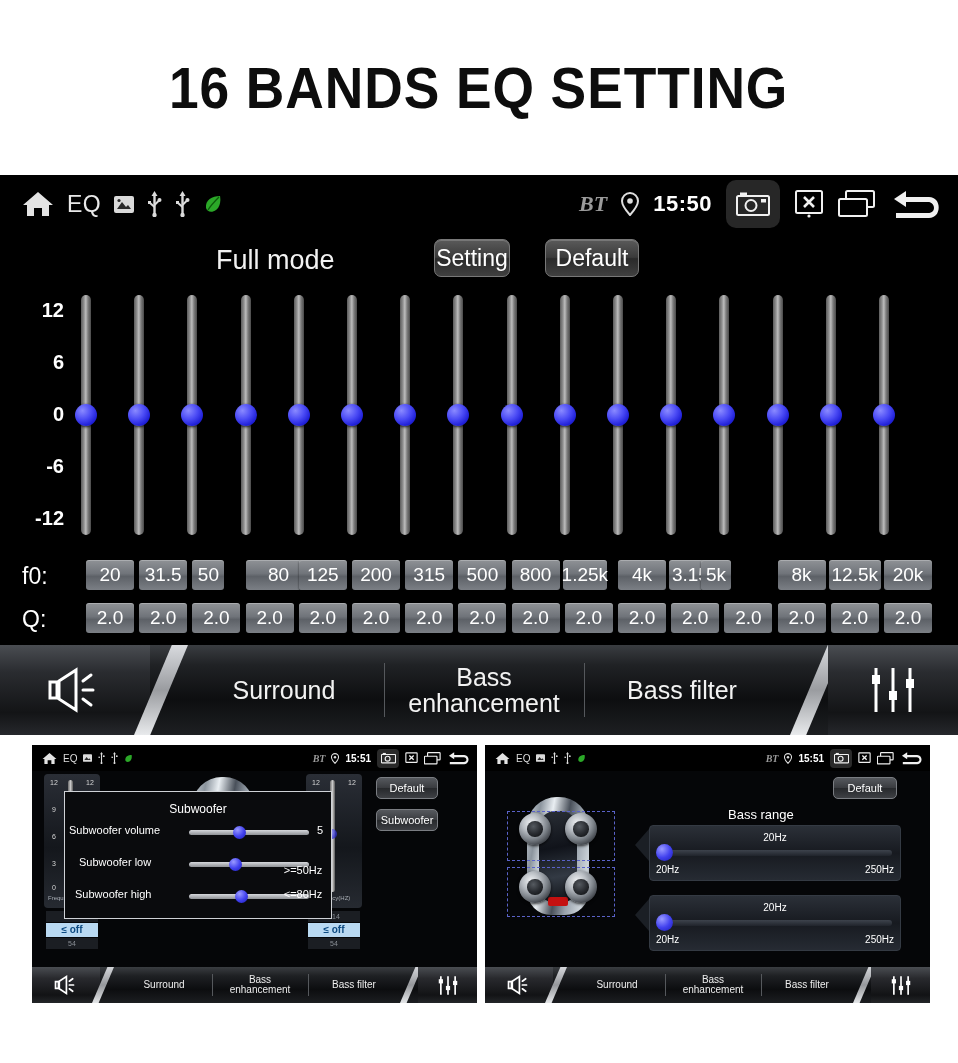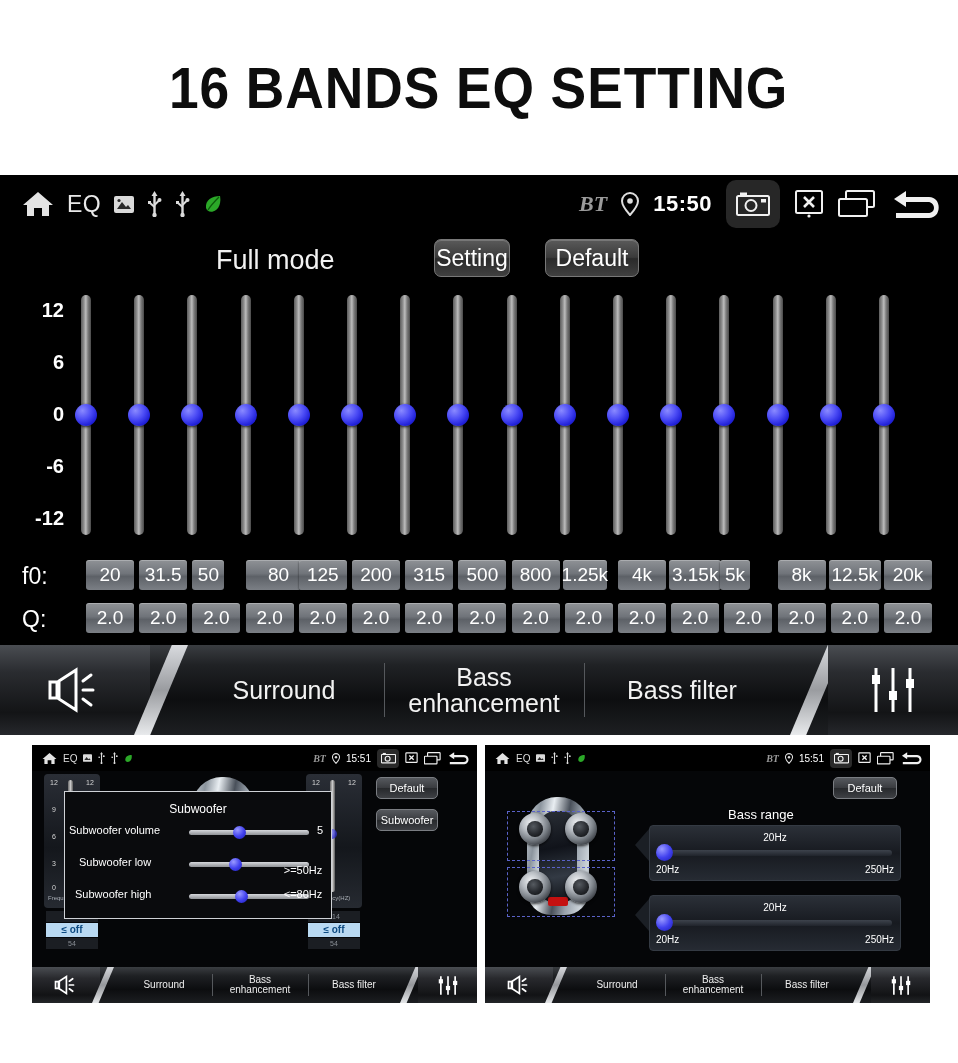--- a/index.html
+++ b/index.html
@@ -147,21 +147,21 @@
     overflow: hidden;
   }
   #sub-left { left: 32px; top: 745px; }
   #sub-right { left: 485px; top: 745px; }
 
   .sub-sb { position: absolute; left:0; top:0; width:445px; height:26px; background:#000;
             display:flex; align-items:center; }
   .sub-sb-left { display:flex; align-items:center; gap:6px; padding-left:10px; }
   .sub-sb-right { position:absolute; right:6px; top:0; height:26px; display:flex; align-items:center; gap:6px; }
   .sub-eq { color:#ddd; font-size:10px; }
-  .sub-clock { color:#fff; font-size:10px; font-weight:normal; }
+  .sub-clock { color:#fff; font-size:10px; font-weight:bold; }
   .sub-bt { color:#9a9a9a; font-family:"Liberation Serif",serif; font-style:italic; font-size:10px; font-weight:bold; }
   .sub-cam { width:22px; height:19px; border-radius:4px; background:#2a2a2a; display:flex; align-items:center; justify-content:center; }
 
   .sub-body { position:absolute; left:0; top:26px; width:445px; height:196px; background:#050608; }
   .sub-tabbar {
     position:absolute; left:0; bottom:0; width:445px; height:36px;
     background: linear-gradient(180deg,#3a3d41 0%,#1e2023 25%,#0c0d0f 62%,#1c1e21 100%);
     overflow:hidden;
   }
   .sub-tab { position:absolute; top:0; height:36px; display:flex; align-items:center;
@@ -430,21 +430,21 @@
           <div class="cell" style="left: 112.4px; width: 32px;">50</div>
           <div class="cell" style="left: 165.6px; width: 66px;">80</div>
           <div class="cell" style="left: 218.8px; width: 48px;">125</div>
           <div class="cell" style="left: 272px; width: 48px;">200</div>
           <div class="cell" style="left: 325.2px; width: 48px;">315</div>
           <div class="cell" style="left: 378.4px; width: 48px;">500</div>
           <div class="cell" style="left: 431.6px; width: 48px;">800</div>
           <div class="cell" style="left: 482.8px; width: 44px;">1.25k</div>
           <div class="cell" style="left: 538px; width: 48px;">4k</div>
           <div class="cell" style="left: 589.2px; width: 52px;">3.15k</div>
-          <div class="cell" style="left: 640px; width: 30px;">5k</div>
+          <div class="cell" style="left: 621px; width: 30px;">5k</div>
           <div class="cell" style="left: 697.6px; width: 48px;">8k</div>
           <div class="cell" style="left: 748.8px; width: 52px;">12.5k</div>
           <div class="cell" style="left: 804px; width: 48px;">20k</div>
         </div>
     </div>
     <div class="val-row" id="qrow" style="top:308px;">
       <span class="row-label">Q:</span>
       <div class="cells" id="qcells">
           <div class="cell" style="left: 6px; width: 48px;">2.0</div>
           <div class="cell" style="left: 59.2px; width: 48px;">2.0</div>

